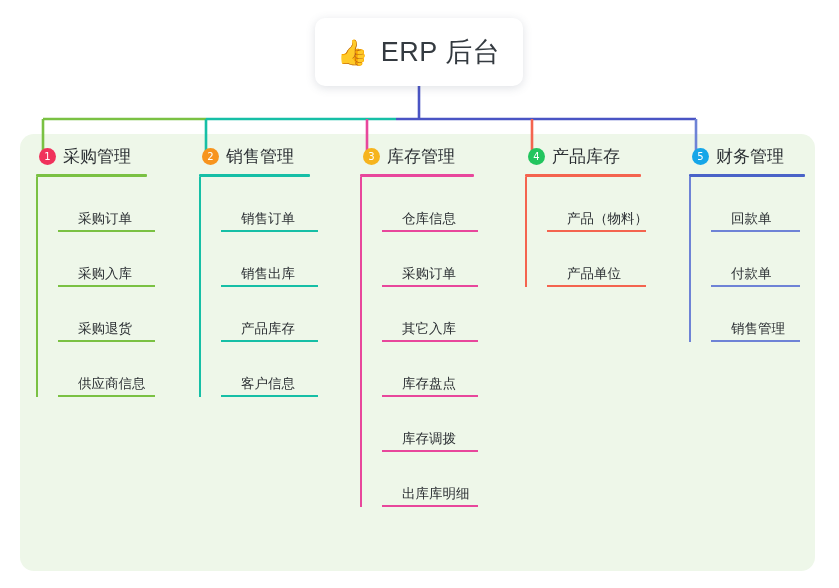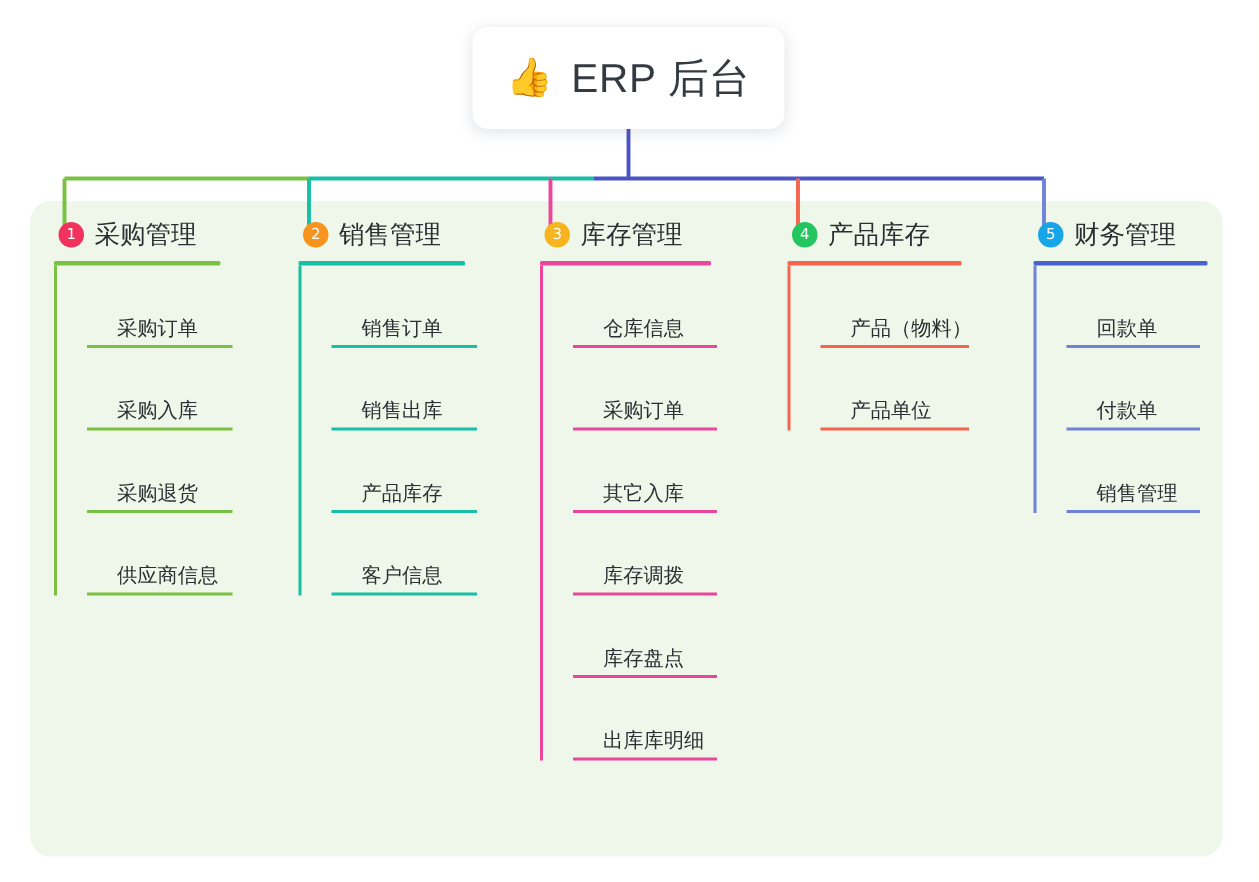--- a/index.html
+++ b/index.html
@@ -258,25 +258,25 @@
         </div>
         <div class="item">
           <span class="item-label">采购订单</span>
           <span class="item-rule" style="background: rgb(232, 71, 156);"></span>
         </div>
         <div class="item">
           <span class="item-label">其它入库</span>
           <span class="item-rule" style="background: rgb(232, 71, 156);"></span>
         </div>
         <div class="item">
+          <span class="item-label">库存盘点</span>
+          <span class="item-rule" style="background: rgb(232, 71, 156);"></span>
+        </div>
+        <div class="item">
           <span class="item-label">库存调拨</span>
-          <span class="item-rule" style="background: rgb(232, 71, 156);"></span>
-        </div>
-        <div class="item">
-          <span class="item-label">库存盘点</span>
           <span class="item-rule" style="background: rgb(232, 71, 156);"></span>
         </div>
         <div class="item">
           <span class="item-label">出库库明细</span>
           <span class="item-rule" style="background: rgb(232, 71, 156);"></span>
         </div>
       </div>
     </div>
 
     <div class="col col-3">

